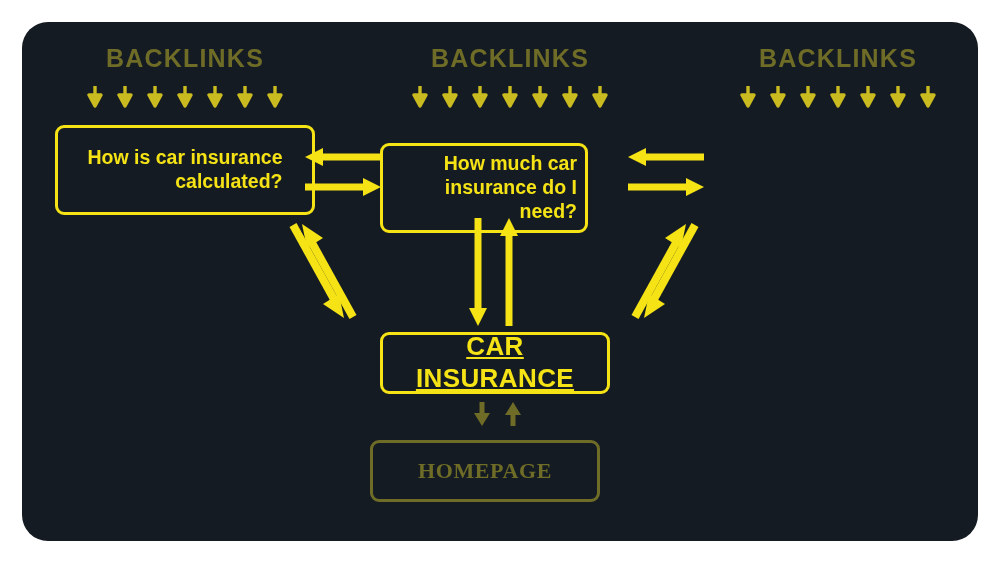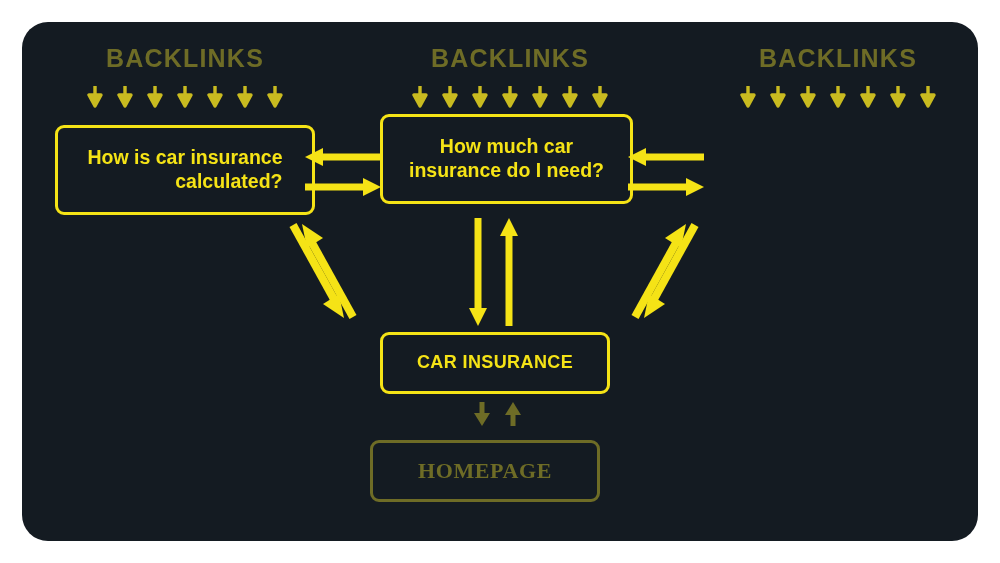--- a/index.html
+++ b/index.html
@@ -61,22 +61,23 @@
     display: flex;
     align-items: center;
     justify-content: center;
     text-align: center;
     font-weight: bold;
     line-height: 1.22;
     padding: 4px 8px;
   }
   .kbox.top { font-size: 19.5px; }
   .kbox.hub {
-    font-size: 18px;
+    font-size: 26px;
     letter-spacing: 0.4px;
+    text-decoration: underline;
   }
   .kbox.dim {
     border-color: #6e6c26;
     color: #6e6c26;
     font-size: 22px;
     letter-spacing: 0.6px;
   }
 
   
   .conn {
@@ -178,21 +179,21 @@
       </div>
     </div>
 
     <div class="kbox top" style="left:33px; top:103px; width:260px; height:90px;text-align:right;">
       <div>
         <span>How is car insurance</span><br>
         <span>calculated?</span>
       </div>
     </div>
 
-    <div class="kbox top" style="left:358px; top:92px; width:253px; height:90px;">
+    <div class="kbox top" style="left:358px; top:121px; width:208px; height:90px;text-align:right;">
       <div>
         <span>How much car</span><br>
         <span>insurance do I need?</span>
       </div>
     </div>
 
 
     <div class="kbox hub" style="left:358px; top:310px; width:230px; height:62px;">
       <span>CAR INSURANCE</span>
     </div>

